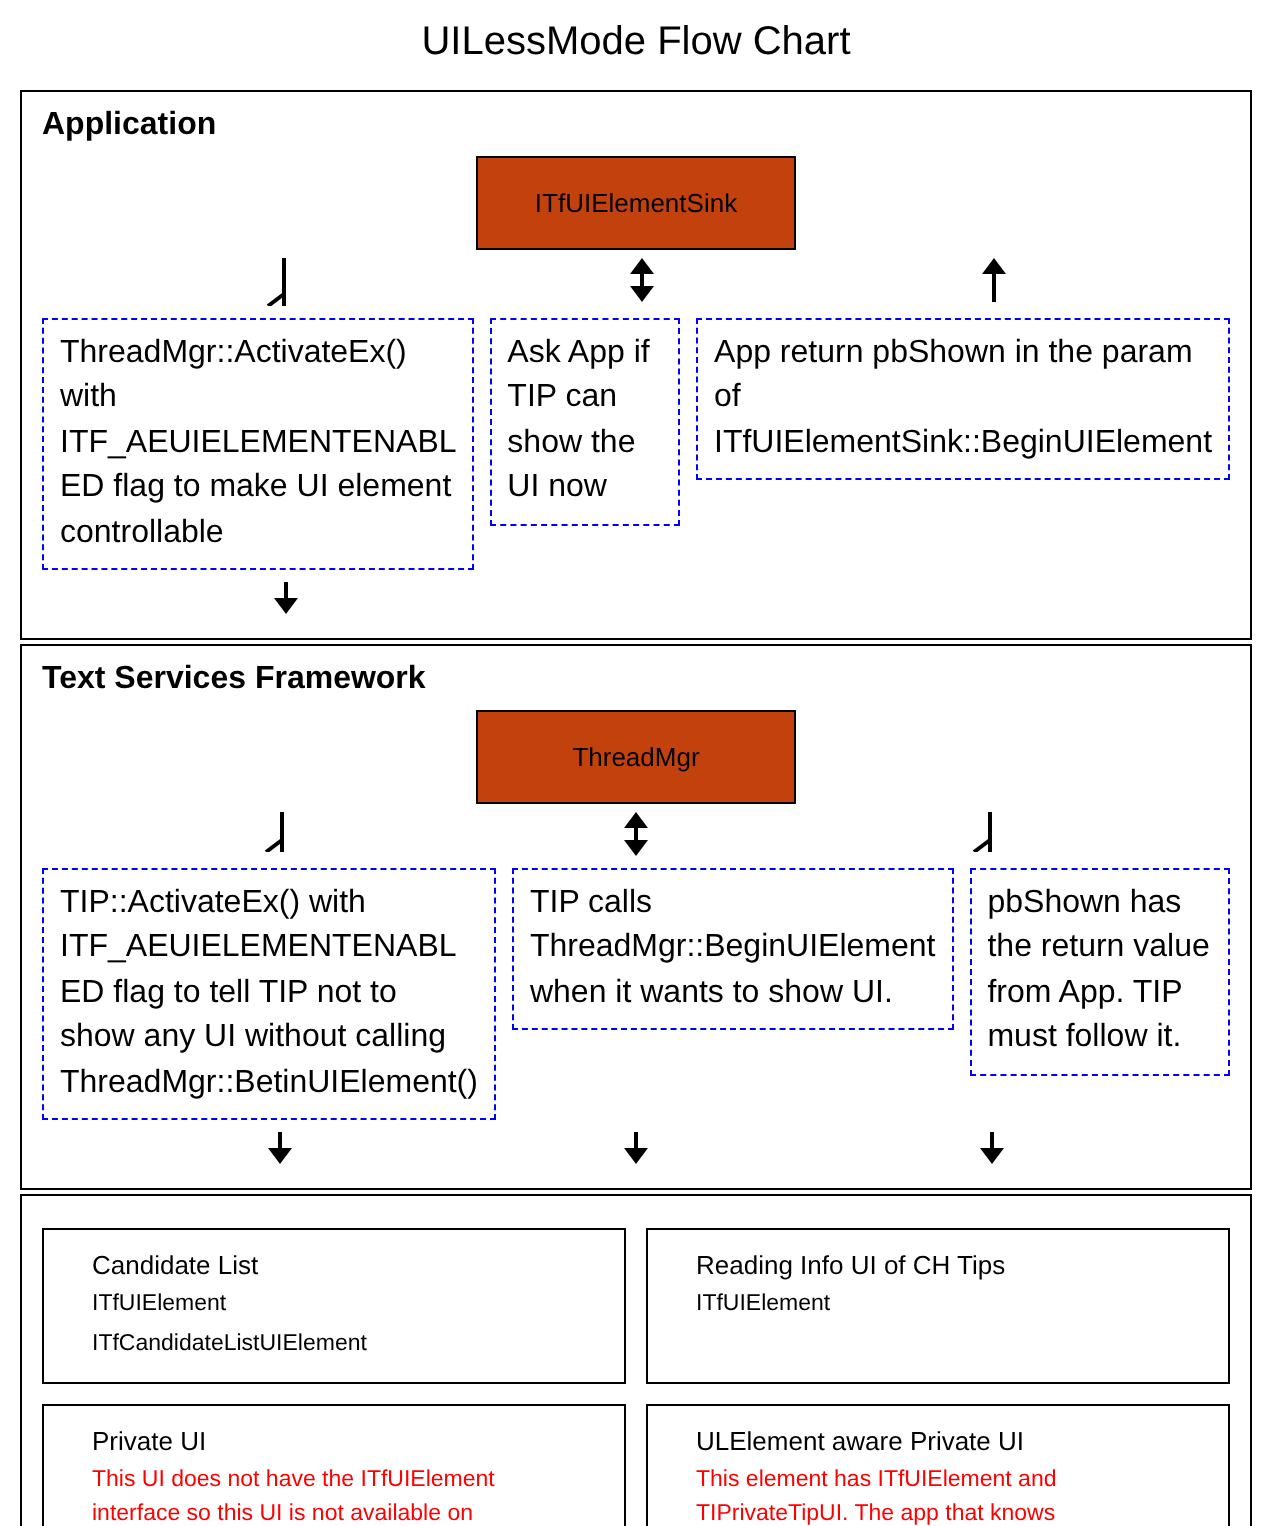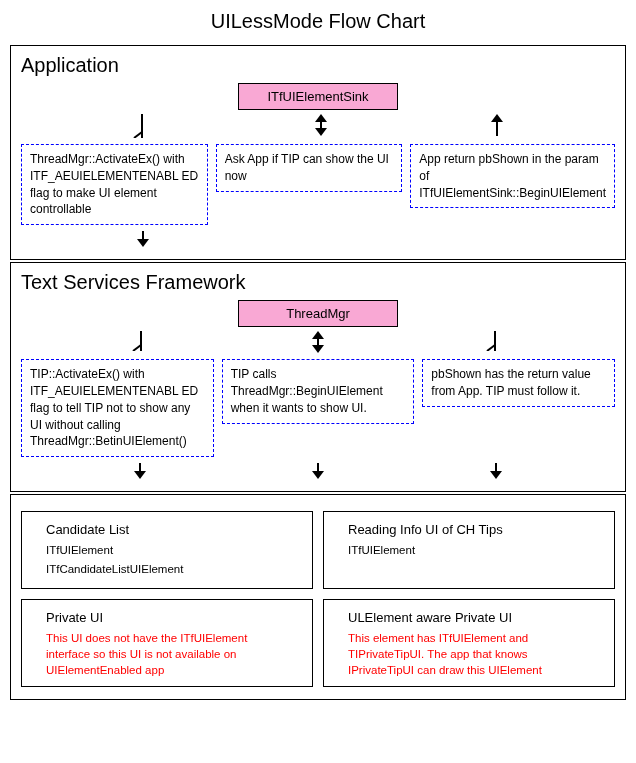--- a/index.html
+++ b/index.html
@@ -16,29 +16,29 @@
       font-weight: normal;
       margin-bottom: 12px;
     }
     .outer-box {
       border: 1.5px solid #000;
       position: relative;
       padding: 8px 10px 12px 10px;
       margin-bottom: 0;
     }
     .outer-box-label {
-      font-size: 20px;
-      font-weight: normal;
+      font-size: 16px;
+      font-weight: bold;
       margin-bottom: 6px;
     }
     .center-box {
       border: 1px solid #000;
-      background: #f9a8d4;
+      background: #c2410c;
       text-align: center;
-      padding: 5px 10px;
+      padding: 15px 10px;
       font-size: 13px;
       display: inline-block;
       min-width: 160px;
     }
     .center-row {
       display: flex;
       justify-content: center;
       margin: 4px 0;
     }
     .arrow-head-down {
@@ -120,21 +120,21 @@
     }
 
     .v-arrow {
       display: flex;
       flex-direction: column;
       align-items: center;
     }
     .v-line { width: 2px; background: #000; }
 
     .small-box {
-      font-size: 12px;
+      font-size: 16px;
       line-height: 1.4;
     }
   </style>
 </head>
 <body>
 
 <h1>UILessMode Flow Chart</h1>
 
 <div class="outer-box section-application">
   <div class="outer-box-label">Application</div>

